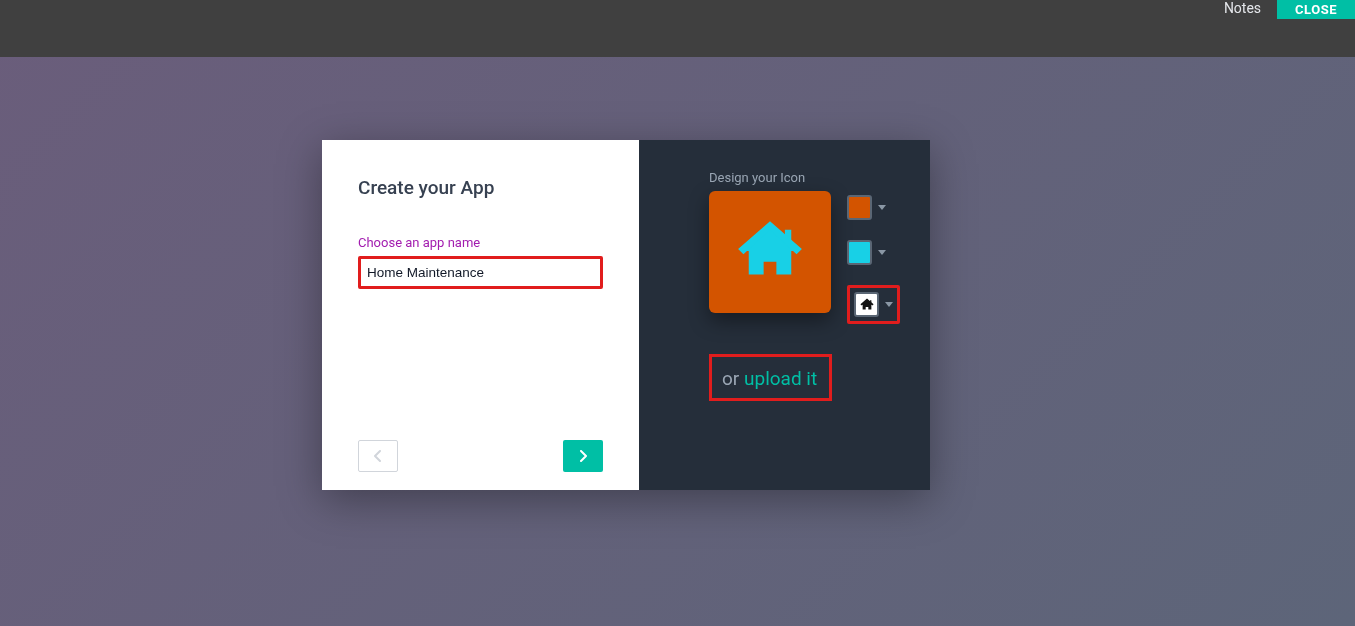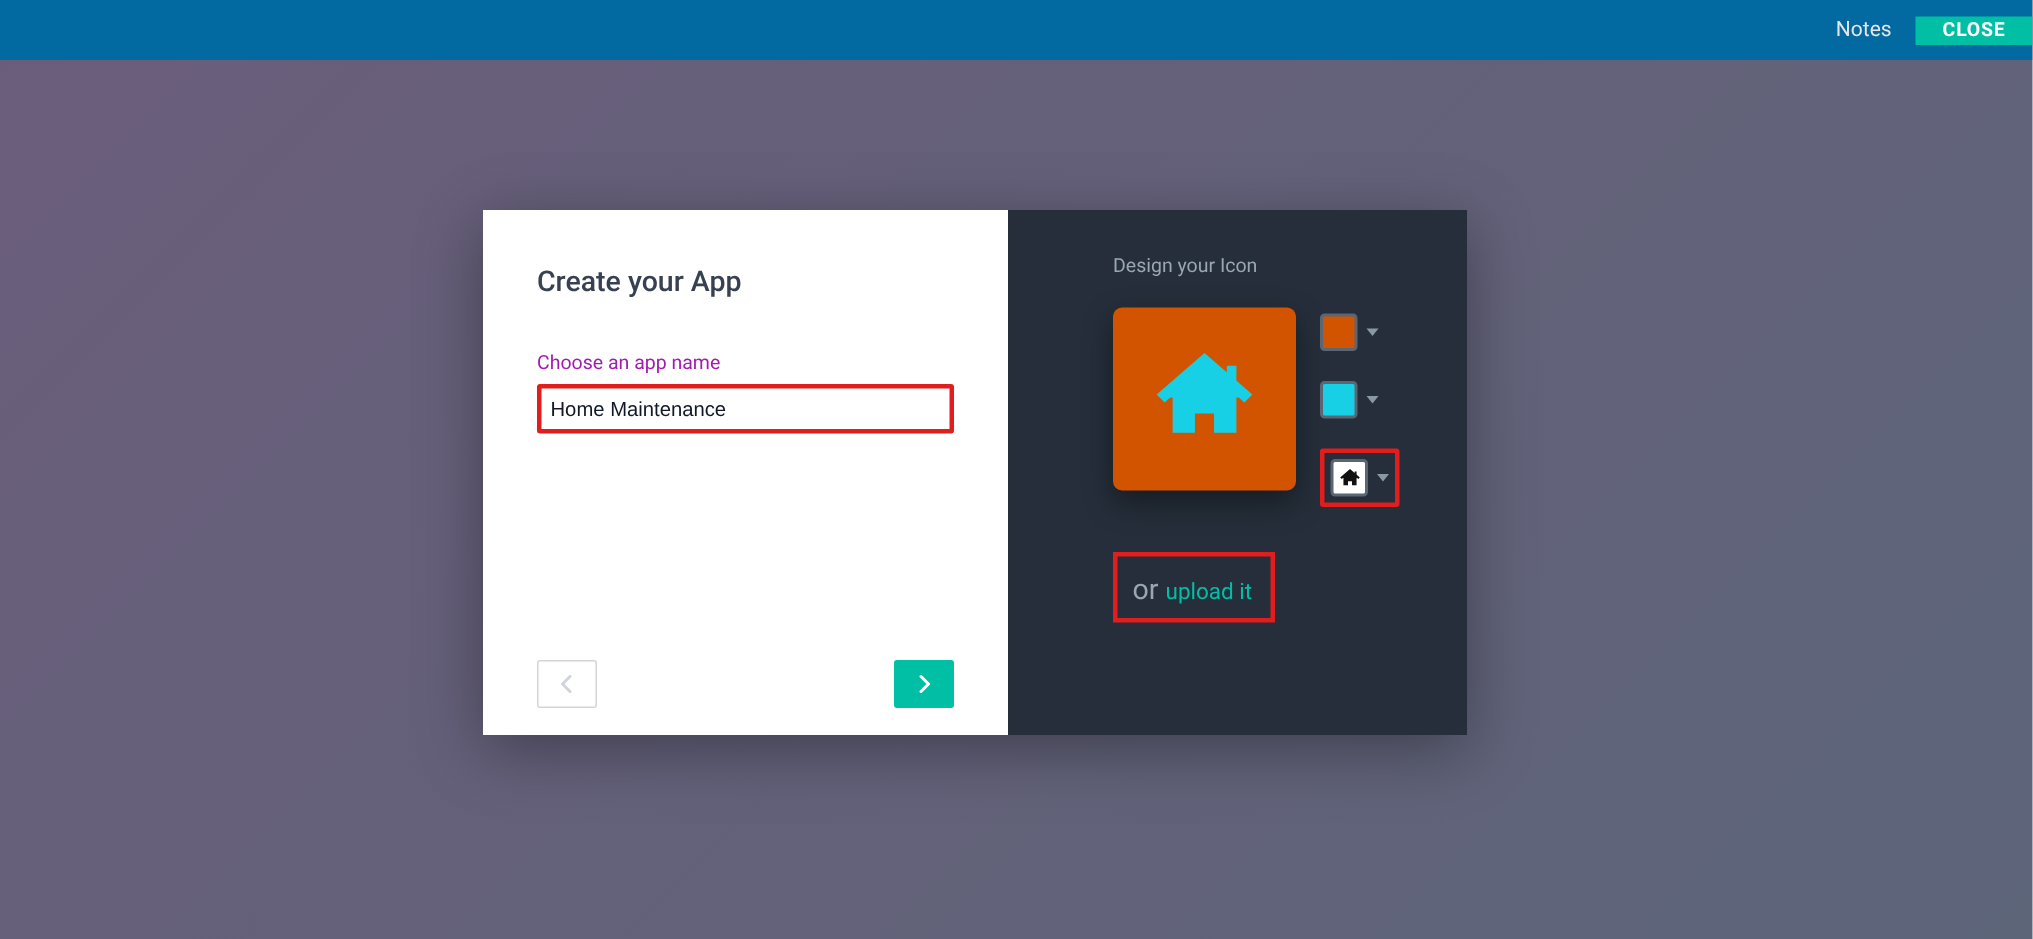--- a/index.html
+++ b/index.html
@@ -5,25 +5,25 @@
     * { box-sizing: border-box; margin: 0; padding: 0; }
     body {
       font-family: -apple-system, BlinkMacSystemFont, "Segoe UI", Roboto, Helvetica, Arial, sans-serif;
       background: linear-gradient(135deg, #6a5d7b, #5d6579);
       width: 1355px;
       height: 626px;
       overflow: hidden;
       position: relative;
     }
     .topbar {
-      background: #0369a1;
-      height: 40px;
+      background: #404040;
+      height: 57px;
       display: flex;
       justify-content: flex-end;
-      align-items: center;
+      align-items: flex-start;
     }
     .topbar .notes {
       color: #e5e7eb;
       font-size: 14px;
       padding: 0 16px;
       display: flex;
       align-items: center;
       cursor: pointer;
     }
     .topbar .close {
@@ -34,21 +34,21 @@
       letter-spacing: 0.5px;
       padding: 2px 18px;
       display: flex;
       align-items: center;
       cursor: pointer;
     }
     .dialog {
       position: absolute;
       left: 322px;
       top: 140px;
-      width: 656px;
+      width: 608px;
       height: 350px;
       background: #fff;
       box-shadow: 0 10px 40px rgba(0,0,0,0.35);
       display: flex;
     }
     .left-pane {
       width: 350px;
       background: #fff;
       padding: 36px 36px 18px 36px;
       position: relative;
@@ -108,21 +108,21 @@
     }
     .right-pane {
       flex: 1;
       background: #252e3a;
       padding: 30px 30px 20px 70px;
       color: #cbd5e1;
     }
     .design-label {
       font-size: 13px;
       color: #9aa6b4;
-      margin-bottom: 20px;
+      margin-bottom: 6px;
     }
     .design-row {
       display: flex;
       align-items: flex-start;
     }
     .icon-preview {
       width: 122px;
       height: 122px;
       background: #d35400;
       border-radius: 6px;
@@ -172,21 +172,21 @@
     }
     .upload-row {
       margin-top: 30px;
     }
     .upload-box {
       display: inline-block;
       border: 3px solid #e11d1d;
       padding: 10px 12px 8px 10px;
     }
     .upload-box .or { color: #9aa6b4; font-size: 19px; }
-    .upload-box .link { color: #00bfa5; font-size: 15px; cursor: pointer; margin-top: 16px; }
+    .upload-box .link { color: #00bfa5; font-size: 19px; cursor: pointer; margin-top: 16px; }
   </style>
 </head>
 <body>
 
 <div class="topbar">
   <div class="notes">Notes</div>
   <div class="close">CLOSE</div>
 </div>
 
 <div class="dialog">

